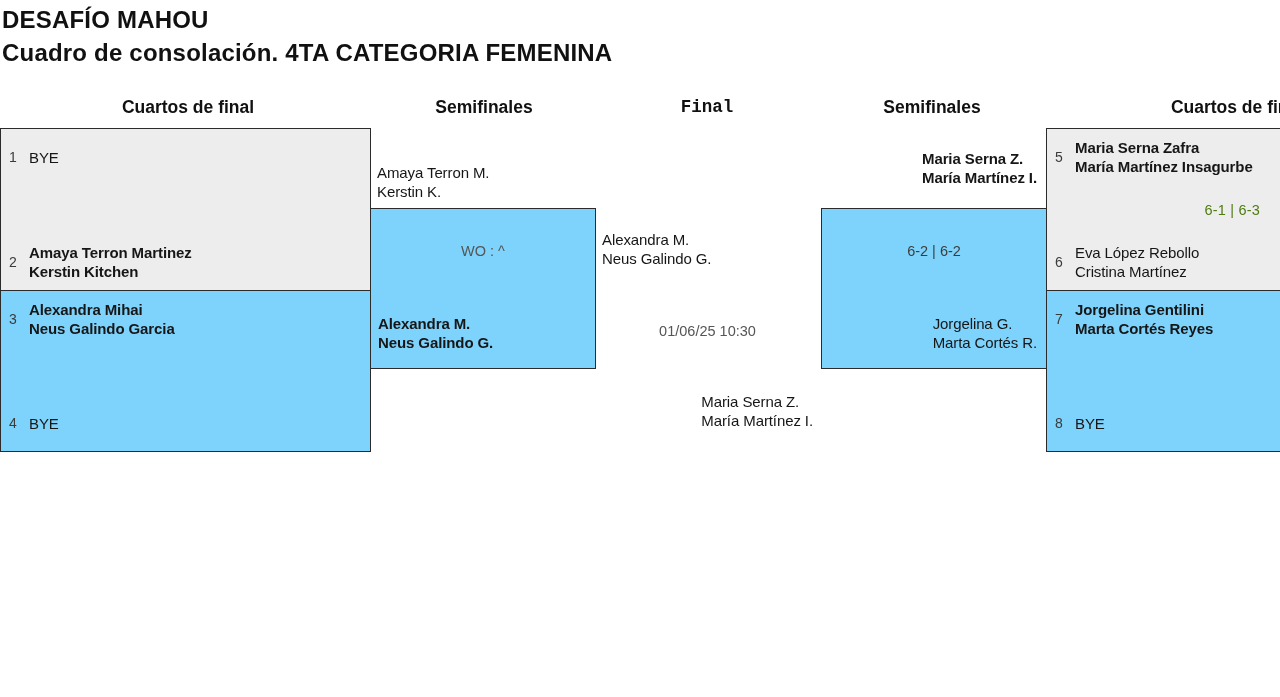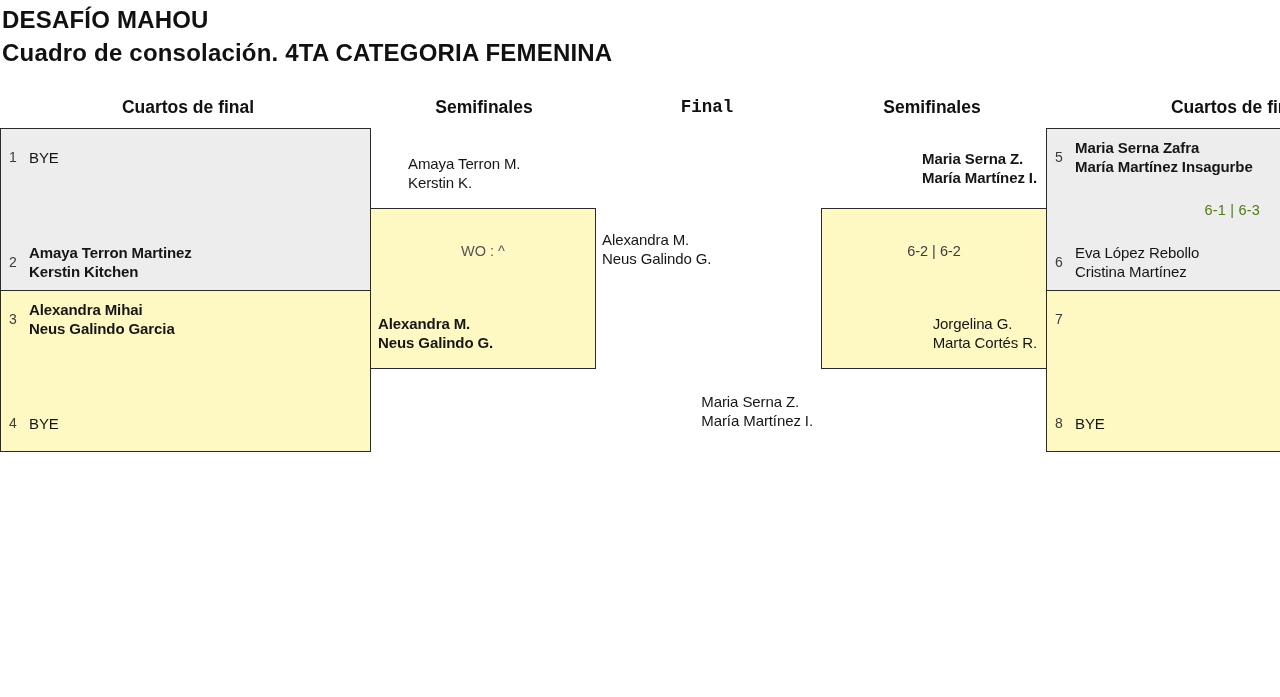--- a/index.html
+++ b/index.html
@@ -9,40 +9,40 @@
   }
   
   .title{position:absolute;left:2px;top:3px;font-weight:700;color:#111;
          font-size:24px;line-height:33px;letter-spacing:.2px;white-space:nowrap;}
   .logo{position:absolute;left:1040px;top:0;width:240px;height:78px;}
   
   .round-header{position:absolute;top:96px;transform:translateX(-50%);
     font-size:17.5px;font-weight:700;color:#111;white-space:nowrap;line-height:22px;}
   #rh1{left:188px;} #rh2{left:484px;} #rh3{left:707px;font-family:Liberation Mono, monospace;} #rh4{left:932px;} #rh5{left:1237px;}
   
-  .box{position:absolute;border:1px solid #2b2b2b;box-sizing:border-box;background:#fef9c3;}
+  .box{position:absolute;border:1px solid #2b2b2b;box-sizing:border-box;background:#7dd3fc;}
   .box.gray{background:#ededed;}
   #ql1{left:0;top:128px;width:371px;height:163px;}
   #ql2{left:0;top:290px;width:371px;height:162px;}
   #sfl{left:370px;top:208px;width:226px;height:161px;}
   #sfr{left:821px;top:208px;width:226px;height:161px;}
   #qr1{left:1046px;top:128px;width:241px;height:163px;}
   #qr2{left:1046px;top:290px;width:241px;height:162px;}
   
   .entry{position:absolute;left:0;right:0;height:56px;display:flex;align-items:center;padding-left:8px;box-sizing:border-box;}
   .entry.top{top:0;} .entry.bottom{bottom:0;}
   .seed{width:20px;flex:none;font-size:14px;color:#3b3b3b;}
   .names{font-size:15px;line-height:19px;white-space:pre-line;color:#161616;letter-spacing:-.1px;}
   .semibold{font-weight:700;}
   .qscore{position:absolute;right:26px;top:50%;transform:translateY(-50%);
           font-size:14.5px;color:#4d7c0f;letter-spacing:.2px;}
   
   .team{font-size:15px;line-height:19px;white-space:pre-line;letter-spacing:-.1px;}
   .right-al{text-align:left;}
-  #sfl-team-top{position:absolute;left:377px;top:154px;margin-left:31px;}
+  #sfl-team-top{position:absolute;left:377px;top:163px;}
   #sfr-team-top{position:absolute;right:243px;top:149px;font-weight:700;}
   .result{position:absolute;top:33px;left:0;right:0;text-align:center;
           font-size:14.5px;line-height:18px;color:#555;}
   #sfr .result{color:#3d3d3d;}
   .box-team-bottom{position:absolute;bottom:16px;}
   #sfl .box-team-bottom{left:7px;font-weight:700;}
   #sfr .box-team-bottom{right:9px;}
   #final-team-top{position:absolute;left:602px;top:230px;}
   #final-date{position:absolute;left:602px;top:322px;width:211px;text-align:center;
               font-size:14.5px;color:#555;line-height:18px;}
@@ -92,20 +92,21 @@
   <div class="team" id="sfl-team-top">Amaya Terron M.
 Kerstin K.</div>
   <div class="box" id="sfl">
     <div class="result">WO : ^</div>
     <div class="team box-team-bottom">Alexandra M.
 Neus Galindo G.</div>
   </div>
 
   <div class="team" id="final-team-top">Alexandra M.
 Neus Galindo G.</div>
+  <div id="final-date">01/06/25 10:30</div>
   <div class="team right-al" id="final-team-bottom">Maria Serna Z.
 María Martínez I.</div>
 
   <div class="team right-al" id="sfr-team-top">Maria Serna Z.
 María Martínez I.</div>
   <div class="box" id="sfr">
     <div class="result">6-2 | 6-2</div>
     <div class="team box-team-bottom">Jorgelina G.
 Marta Cortés R.</div>
   </div>
@@ -120,20 +121,22 @@
     <div class="entry bottom">
       <span class="seed">6</span>
       <span class="names">Eva López Rebollo
 Cristina Martínez</span>
     </div>
   </div>
 
   <div class="box" id="qr2">
     <div class="entry top">
       <span class="seed">7</span>
+      <span class="names semibold">Jorgelina Gentilini
+Marta Cortés Reyes</span>
     </div>
     <div class="entry bottom">
       <span class="seed">8</span>
       <span class="names">BYE</span>
     </div>
   </div>
 
 </div>
 
 </body></html>

